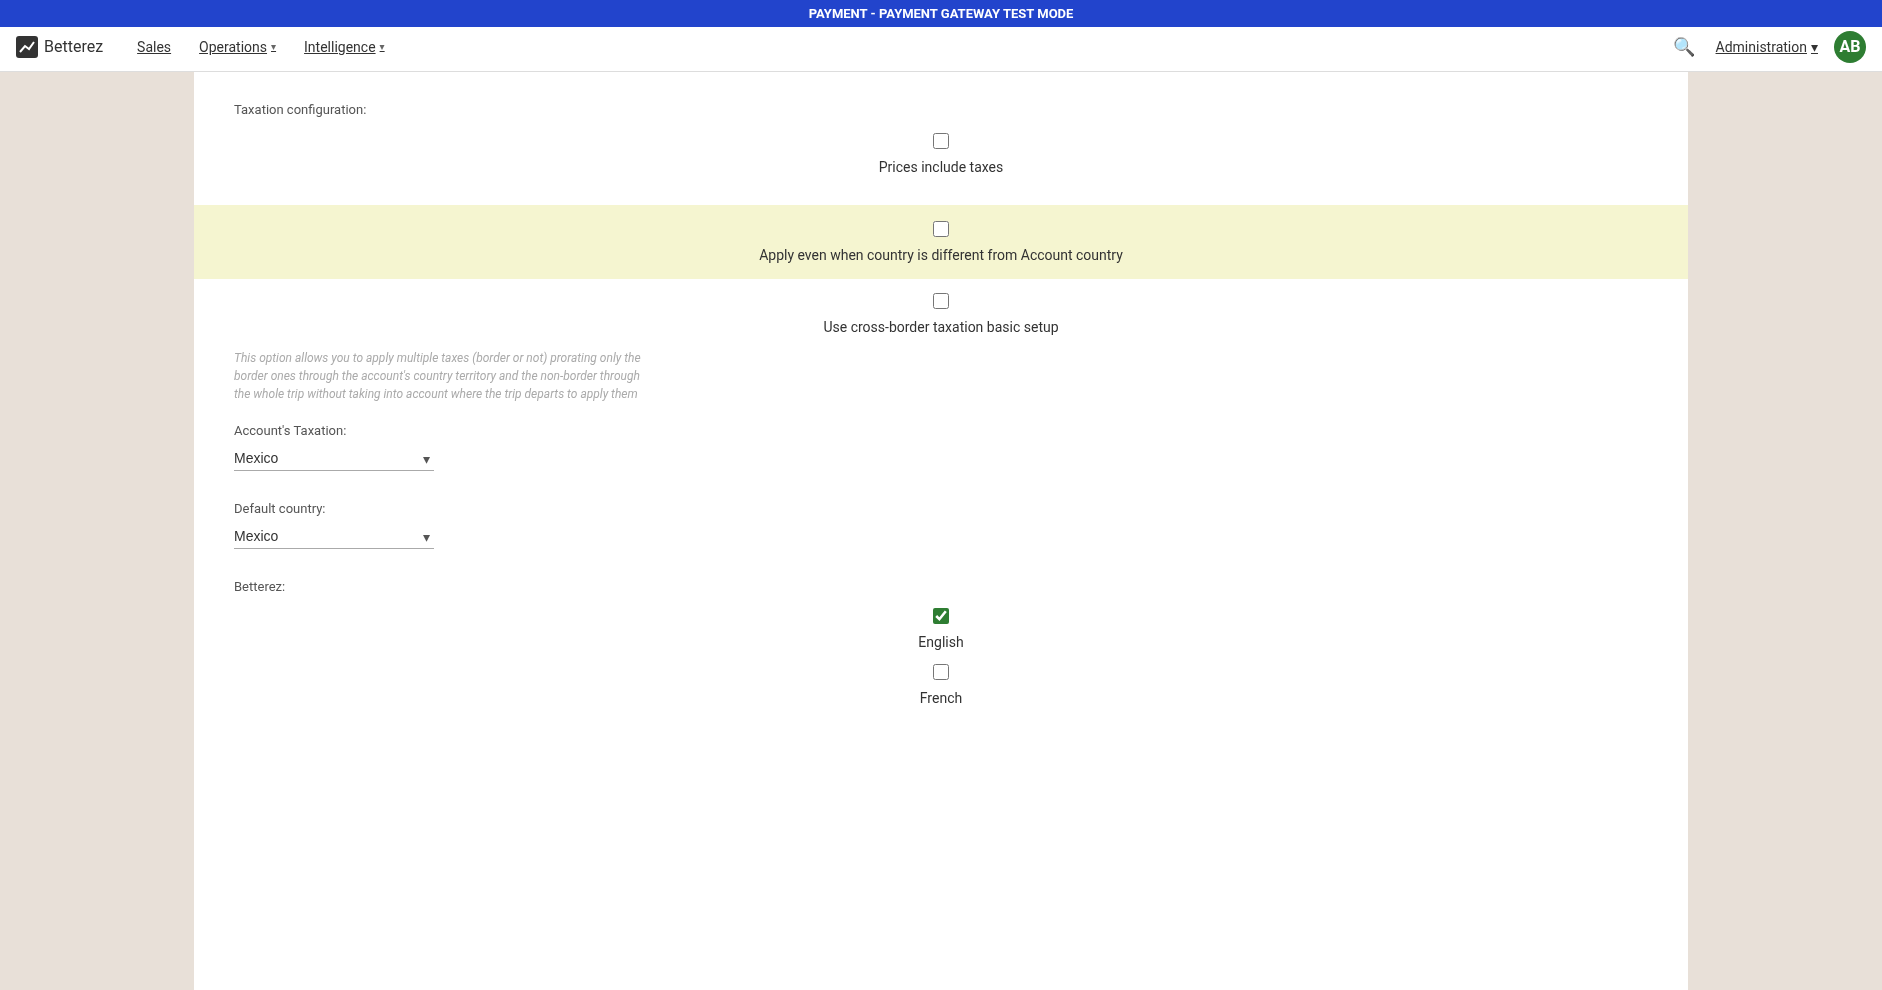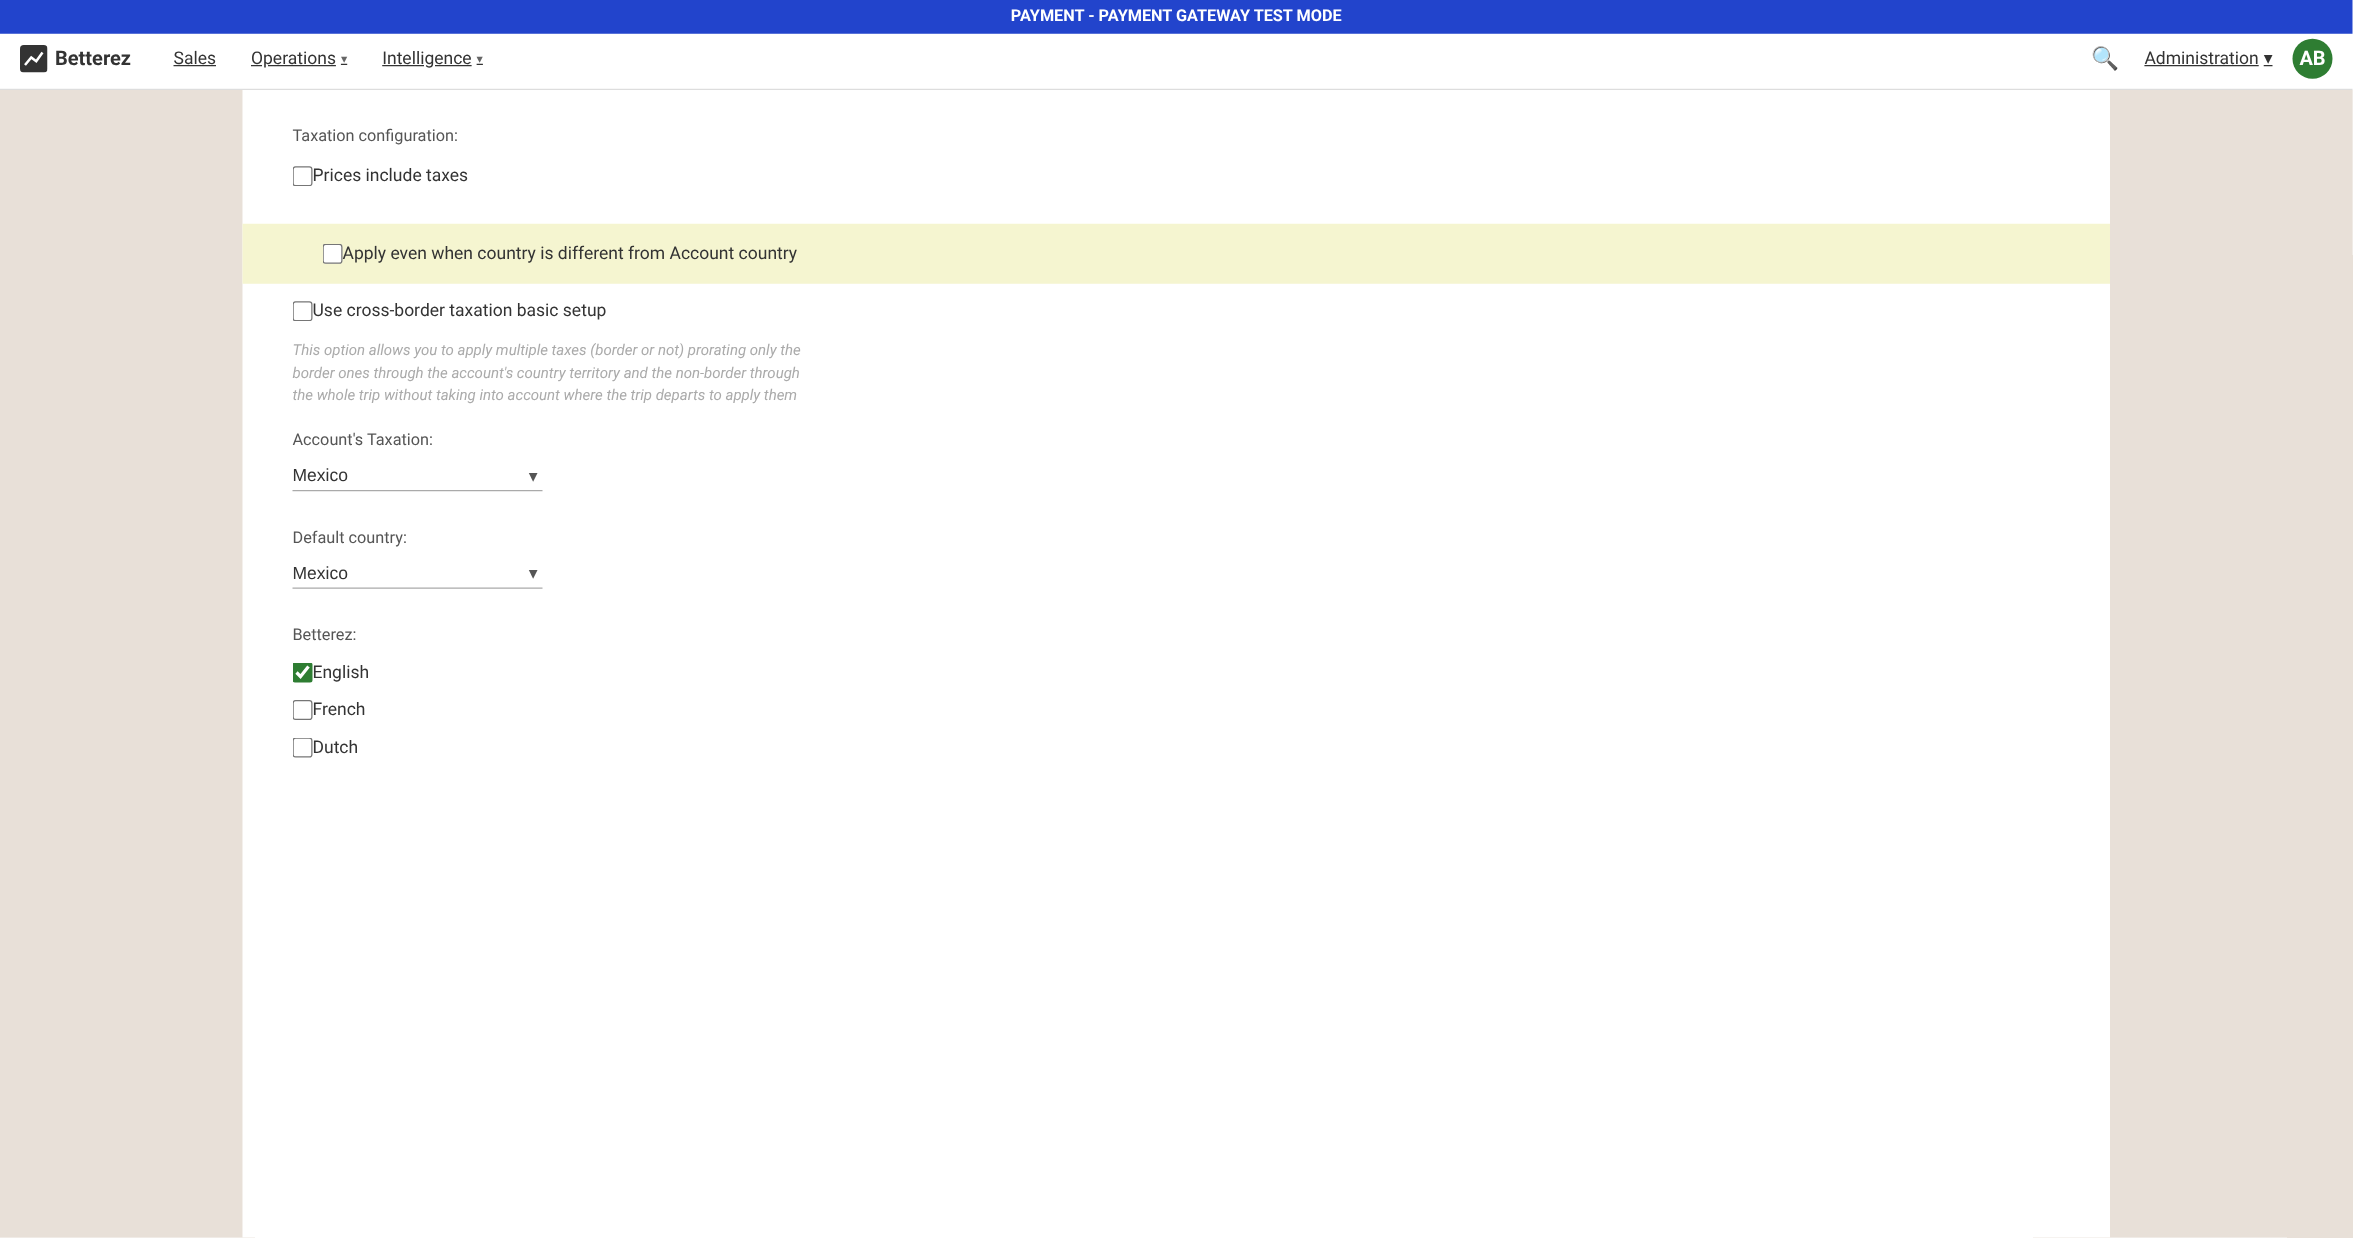--- a/index.html
+++ b/index.html
@@ -31,21 +31,21 @@
       position: fixed;
       top: 22px;
       left: 0;
       right: 0;
       z-index: 99;
     }
 
     .navbar-logo {
       display: flex;
       align-items: center;
-      font-weight: bold;
+      font-weight: normal;
       font-size: 16px;
       color: #333;
       margin-right: 24px;
       text-decoration: none;
       text-align: center;
     }
 
     .logo-icon {
       width: 22px;
       height: 22px;
@@ -143,24 +143,25 @@
     
     .section-label {
       font-size: 13px;
       color: #555;
       margin-bottom: 16px;
     }
 
     .checkbox-row {
       display: flex;
       align-items: center;
-      gap: 0;
+      gap: 10px;
       margin-bottom: 14px;
       font-size: 14px;
       color: #333;
+      flex-direction: column;
     }
 
     .checkbox-row input[type="checkbox"] {
       width: 16px;
       height: 16px;
       cursor: pointer;
       accent-color: #2e7d32;
     }
 
     .highlighted-section {
@@ -342,23 +343,19 @@
       <div class="checkbox-row">
         <input type="checkbox" id="lang-english" checked="" style="">
         <label for="lang-english">English</label>
       </div>
 
       <div class="checkbox-row">
         <input type="checkbox" id="lang-french" style="">
         <label for="lang-french">French</label>
       </div>
 
-      <div class="checkbox-row">
-        <input type="checkbox" id="lang-dutch" style="">
-        <label for="lang-dutch">Dutch</label>
-      </div>
     </div>
 
   </div>
 
   <div class="right-panel"></div>
 
 </div>
 
 </body></html>

